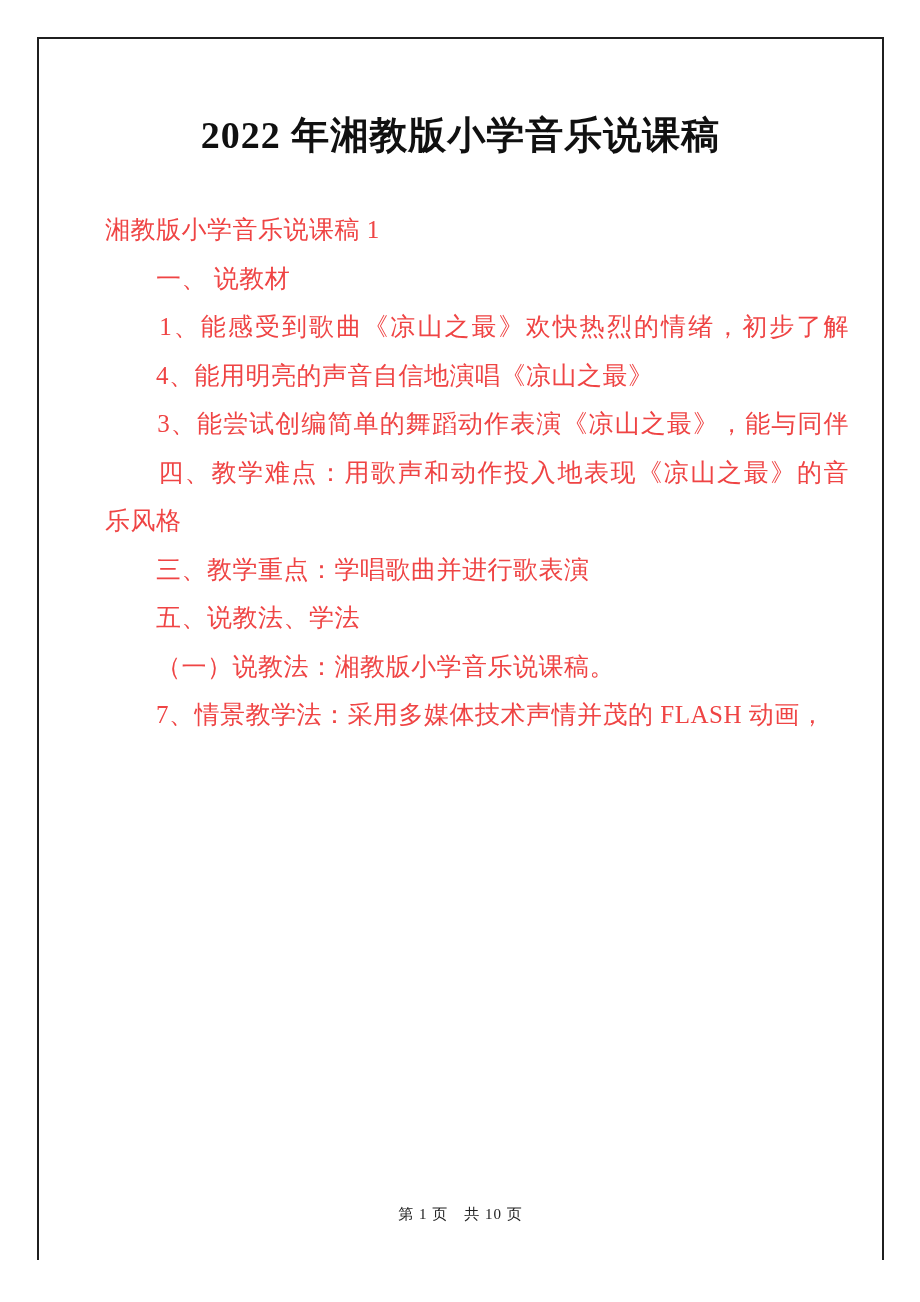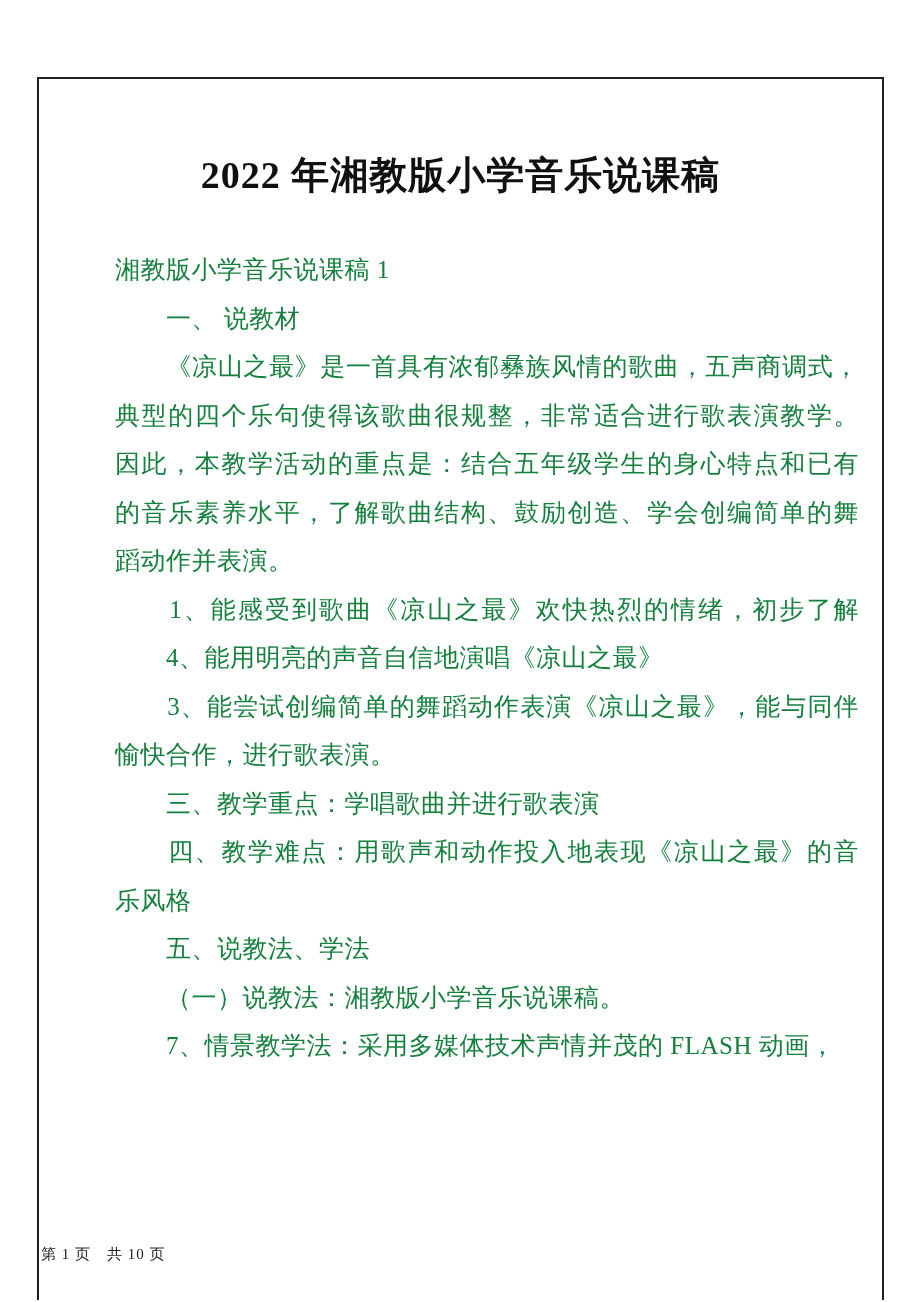--- a/index.html
+++ b/index.html
@@ -8,21 +8,20 @@
     padding: 0;
     background: #ffffff;
   }
   .page {
     position: relative;
     width: 920px;
     height: 1260px;
     background: #ffffff;
     overflow: hidden;
     font-family: "Liberation Serif", "DejaVu Serif", serif;
-    margin-top: 40px;
   }
   .frame {
     position: absolute;
     left: 37px;
     top: 37px;
     width: 843px;
     height: 1222px;
     border: 2px solid #1f1f1f;
     box-sizing: content-box;
   }
@@ -33,87 +32,80 @@
     width: 839px;
     text-align: center;
     font-size: 38px;
     line-height: 50px;
     font-weight: bold;
     color: #101010;
     letter-spacing: 1px;
   }
   .doc-body {
     position: absolute;
-    left: 115px;
+    left: 105px;
     top: 206px;
     width: 744px;
     font-size: 25px;
     letter-spacing: 0.5px;
-    color: #15803d;
+    color: #ef4444;
   }
   .paragraph {
     margin: 0;
     padding: 0;
   }
   .line {
     height: 48.5px;
     line-height: 48.5px;
     text-align: justify;
     overflow: hidden;
   }
   .line.fill {
     text-align-last: justify;
   }
   .doc-footer {
     position: absolute;
     left: 41px;
     top: 1203px;
     width: 839px;
+    text-align: center;
     font-size: 15px;
     line-height: 22px;
     color: #222222;
     letter-spacing: 1px;
   }
 </style>
 </head>
 <body>
 
 <div class="page">
   <div class="frame"></div>
   <div class="doc-title">2022 年湘教版小学音乐说课稿</div>
   <div class="doc-body">
       <div class="paragraph">
         <div class="line">湘教版小学音乐说课稿 1</div>
       </div>
       <div class="paragraph">
         <div class="line">　　一、 说教材</div>
       </div>
       <div class="paragraph">
-        <div class="line fill">　　《凉山之最》是一首具有浓郁彝族风情的歌曲，五声商调式，</div>
-        <div class="line fill">典型的四个乐句使得该歌曲很规整，非常适合进行歌表演教学。</div>
-        <div class="line fill">因此，本教学活动的重点是：结合五年级学生的身心特点和已有</div>
-        <div class="line fill">的音乐素养水平，了解歌曲结构、鼓励创造、学会创编简单的舞</div>
-        <div class="line">蹈动作并表演。</div>
-      </div>
-      <div class="paragraph">
         <div class="line fill">　　1、能感受到歌曲《凉山之最》欢快热烈的情绪，初步了解</div>
       </div>
       <div class="paragraph">
         <div class="line">　　4、能用明亮的声音自信地演唱《凉山之最》</div>
       </div>
       <div class="paragraph">
         <div class="line fill">　　3、能尝试创编简单的舞蹈动作表演《凉山之最》，能与同伴</div>
-        <div class="line">愉快合作，进行歌表演。</div>
-      </div>
-      <div class="paragraph">
-        <div class="line">　　三、教学重点：学唱歌曲并进行歌表演</div>
       </div>
       <div class="paragraph">
         <div class="line fill">　　四、教学难点：用歌声和动作投入地表现《凉山之最》的音</div>
         <div class="line">乐风格</div>
+      </div>
+      <div class="paragraph">
+        <div class="line">　　三、教学重点：学唱歌曲并进行歌表演</div>
       </div>
       <div class="paragraph">
         <div class="line">　　五、说教法、学法</div>
       </div>
       <div class="paragraph">
         <div class="line">　　（一）说教法：湘教版小学音乐说课稿。</div>
       </div>
       <div class="paragraph">
         <div class="line">　　7、情景教学法：采用多媒体技术声情并茂的 FLASH 动画，</div>
       </div>

